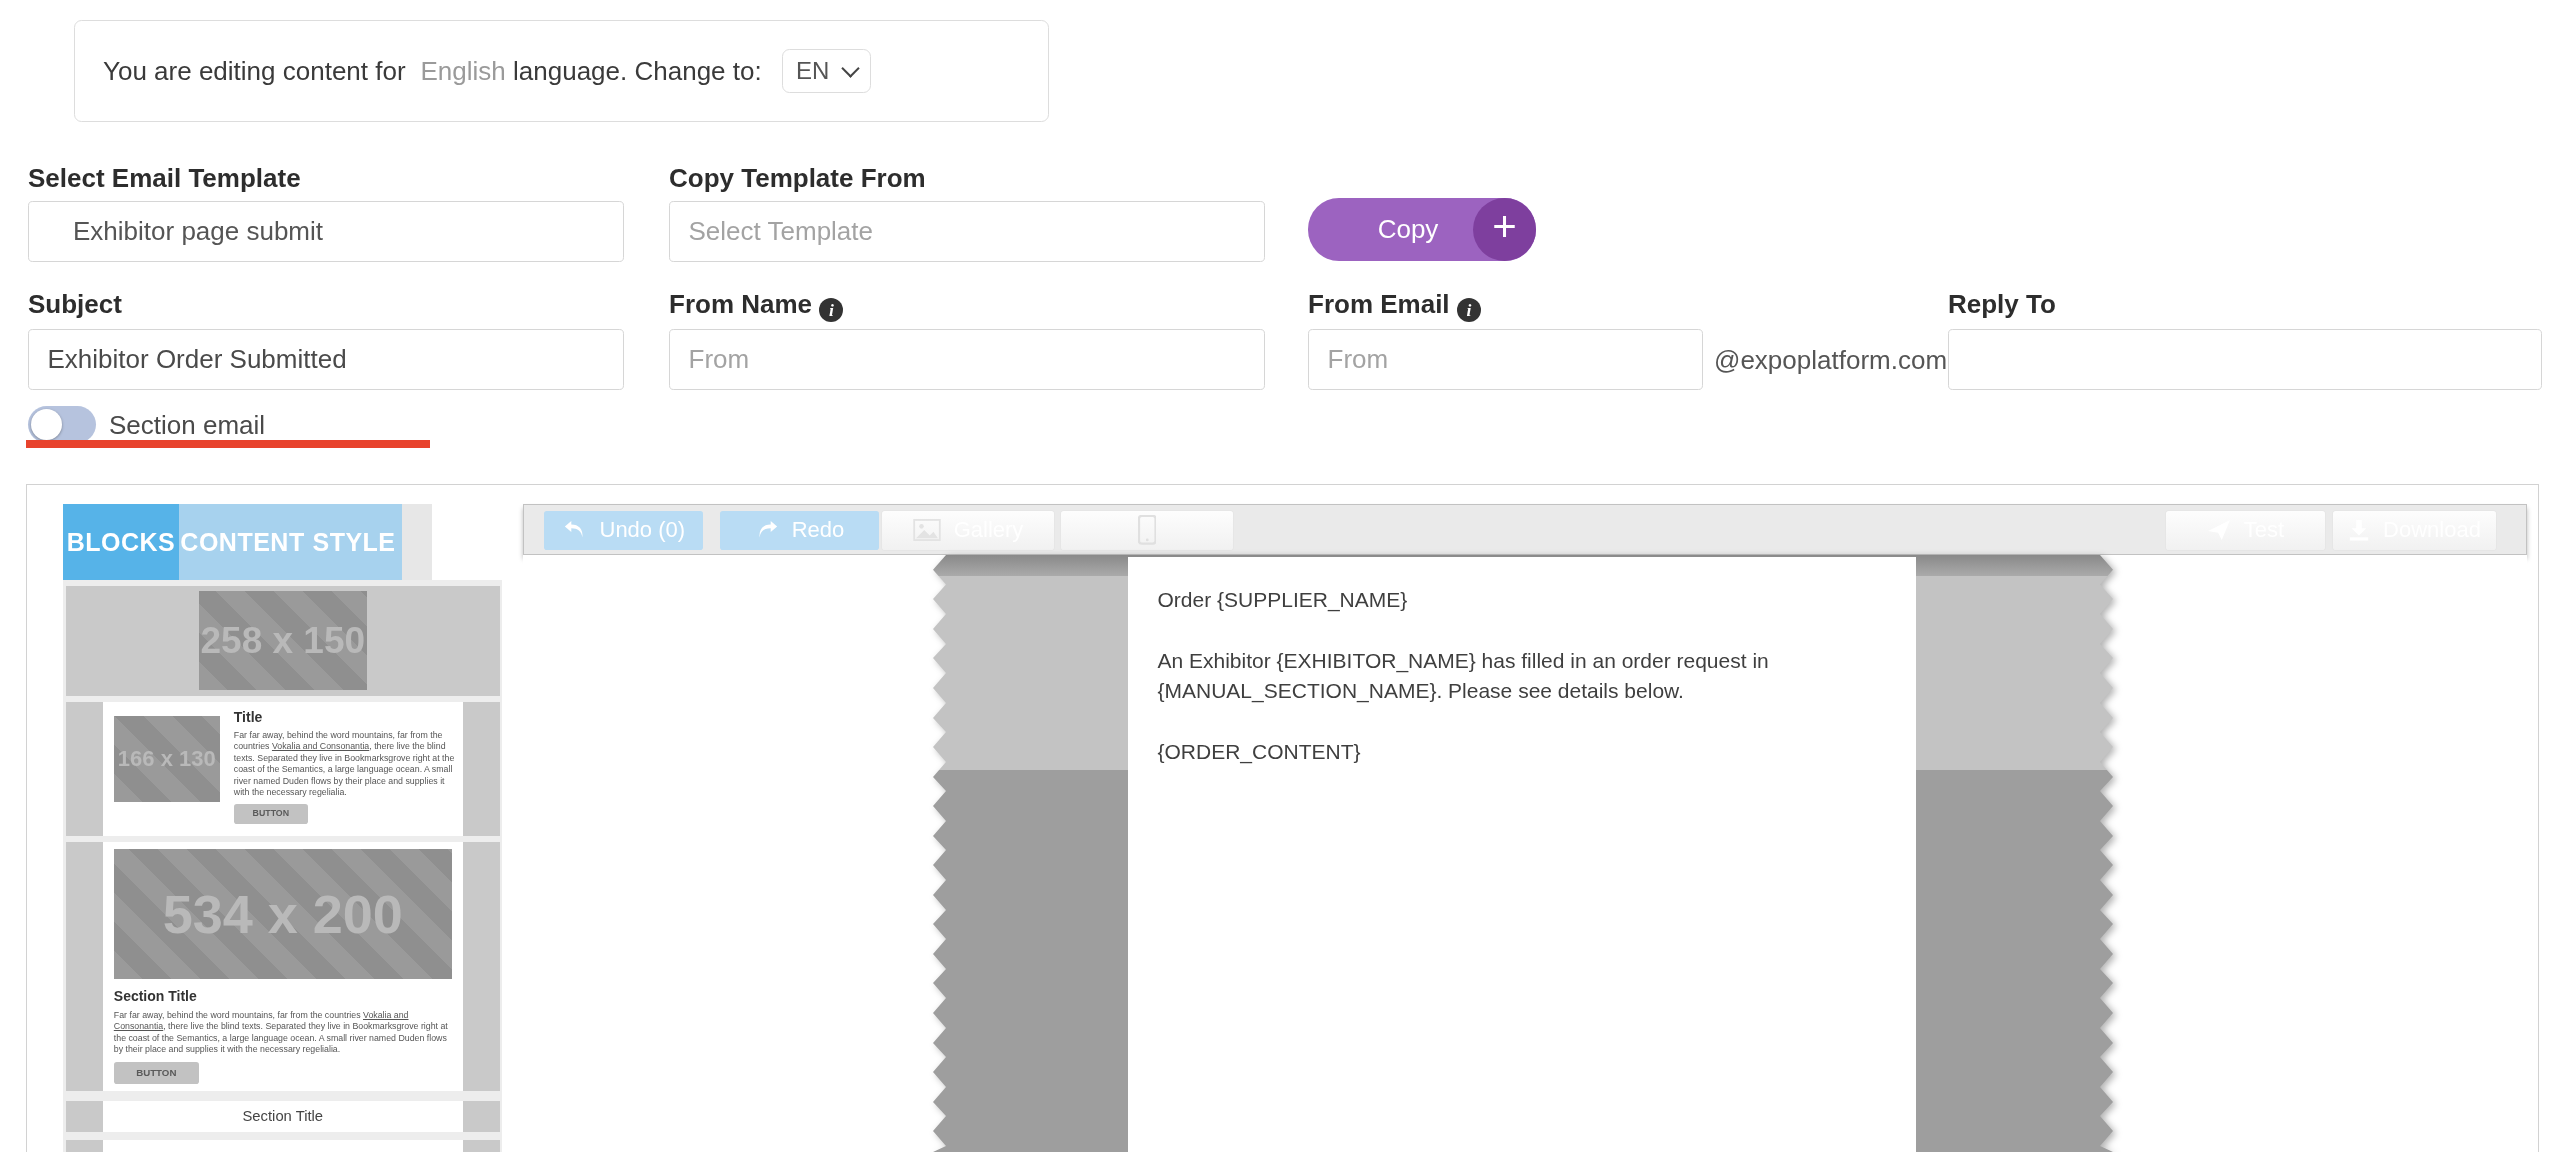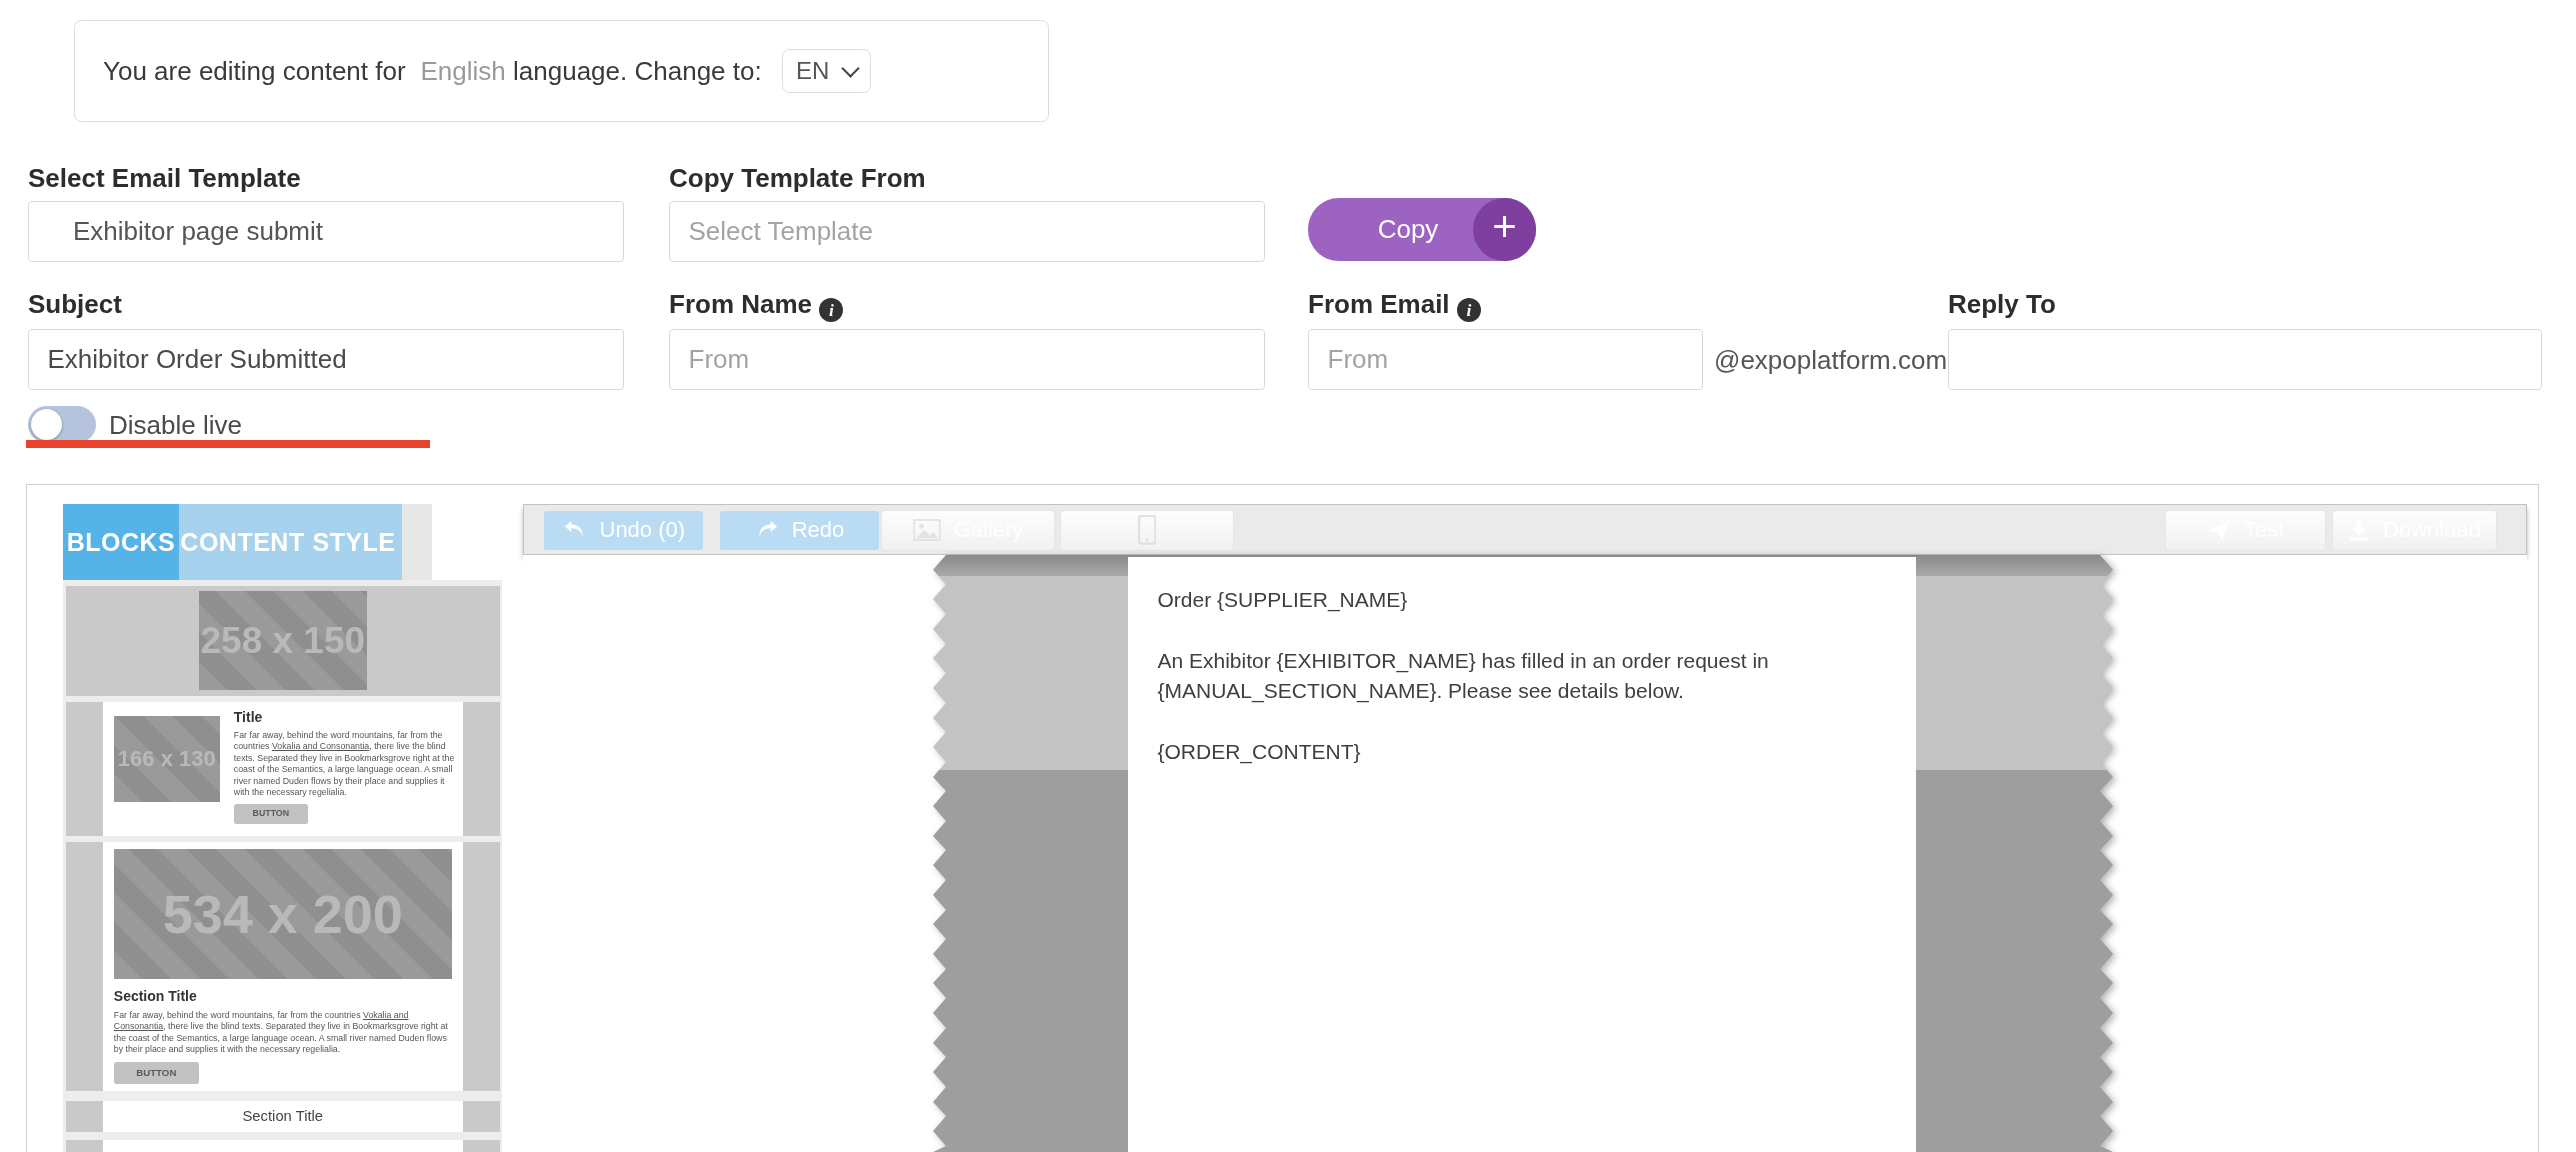--- a/index.html
+++ b/index.html
@@ -129,21 +129,21 @@
 </div>
 <input class="abs finput" style="left: 1308px; top: 329px; width: 395px;" placeholder="From">
 <div class="abs suffix" style="left:1714px;top:345px;">@expoplatform.com</div>
 
 <div class="abs flabel" style="left:1948px;top:289px;">Reply To</div>
 <input class="abs finput" style="left: 1948px; top: 329px; width: 594px;">
 
 <div class="abs toggle">
   <div class="knob"></div>
 </div>
-<div class="abs toggle-label">Disable live</div>
+<div class="abs toggle-label">Section email</div>
 <div class="abs red-line"></div>
 
 <div class="abs editor"></div>
 
 <div class="abs sidebar">
   <div class="tabstrip">
     <div class="tab active" style="width:116px;">BLOCKS</div>
     <div class="tab idle" style="width:127px;">CONTENT</div>
     <div class="tab idle" style="width:96px;">STYLE</div>
   </div>

